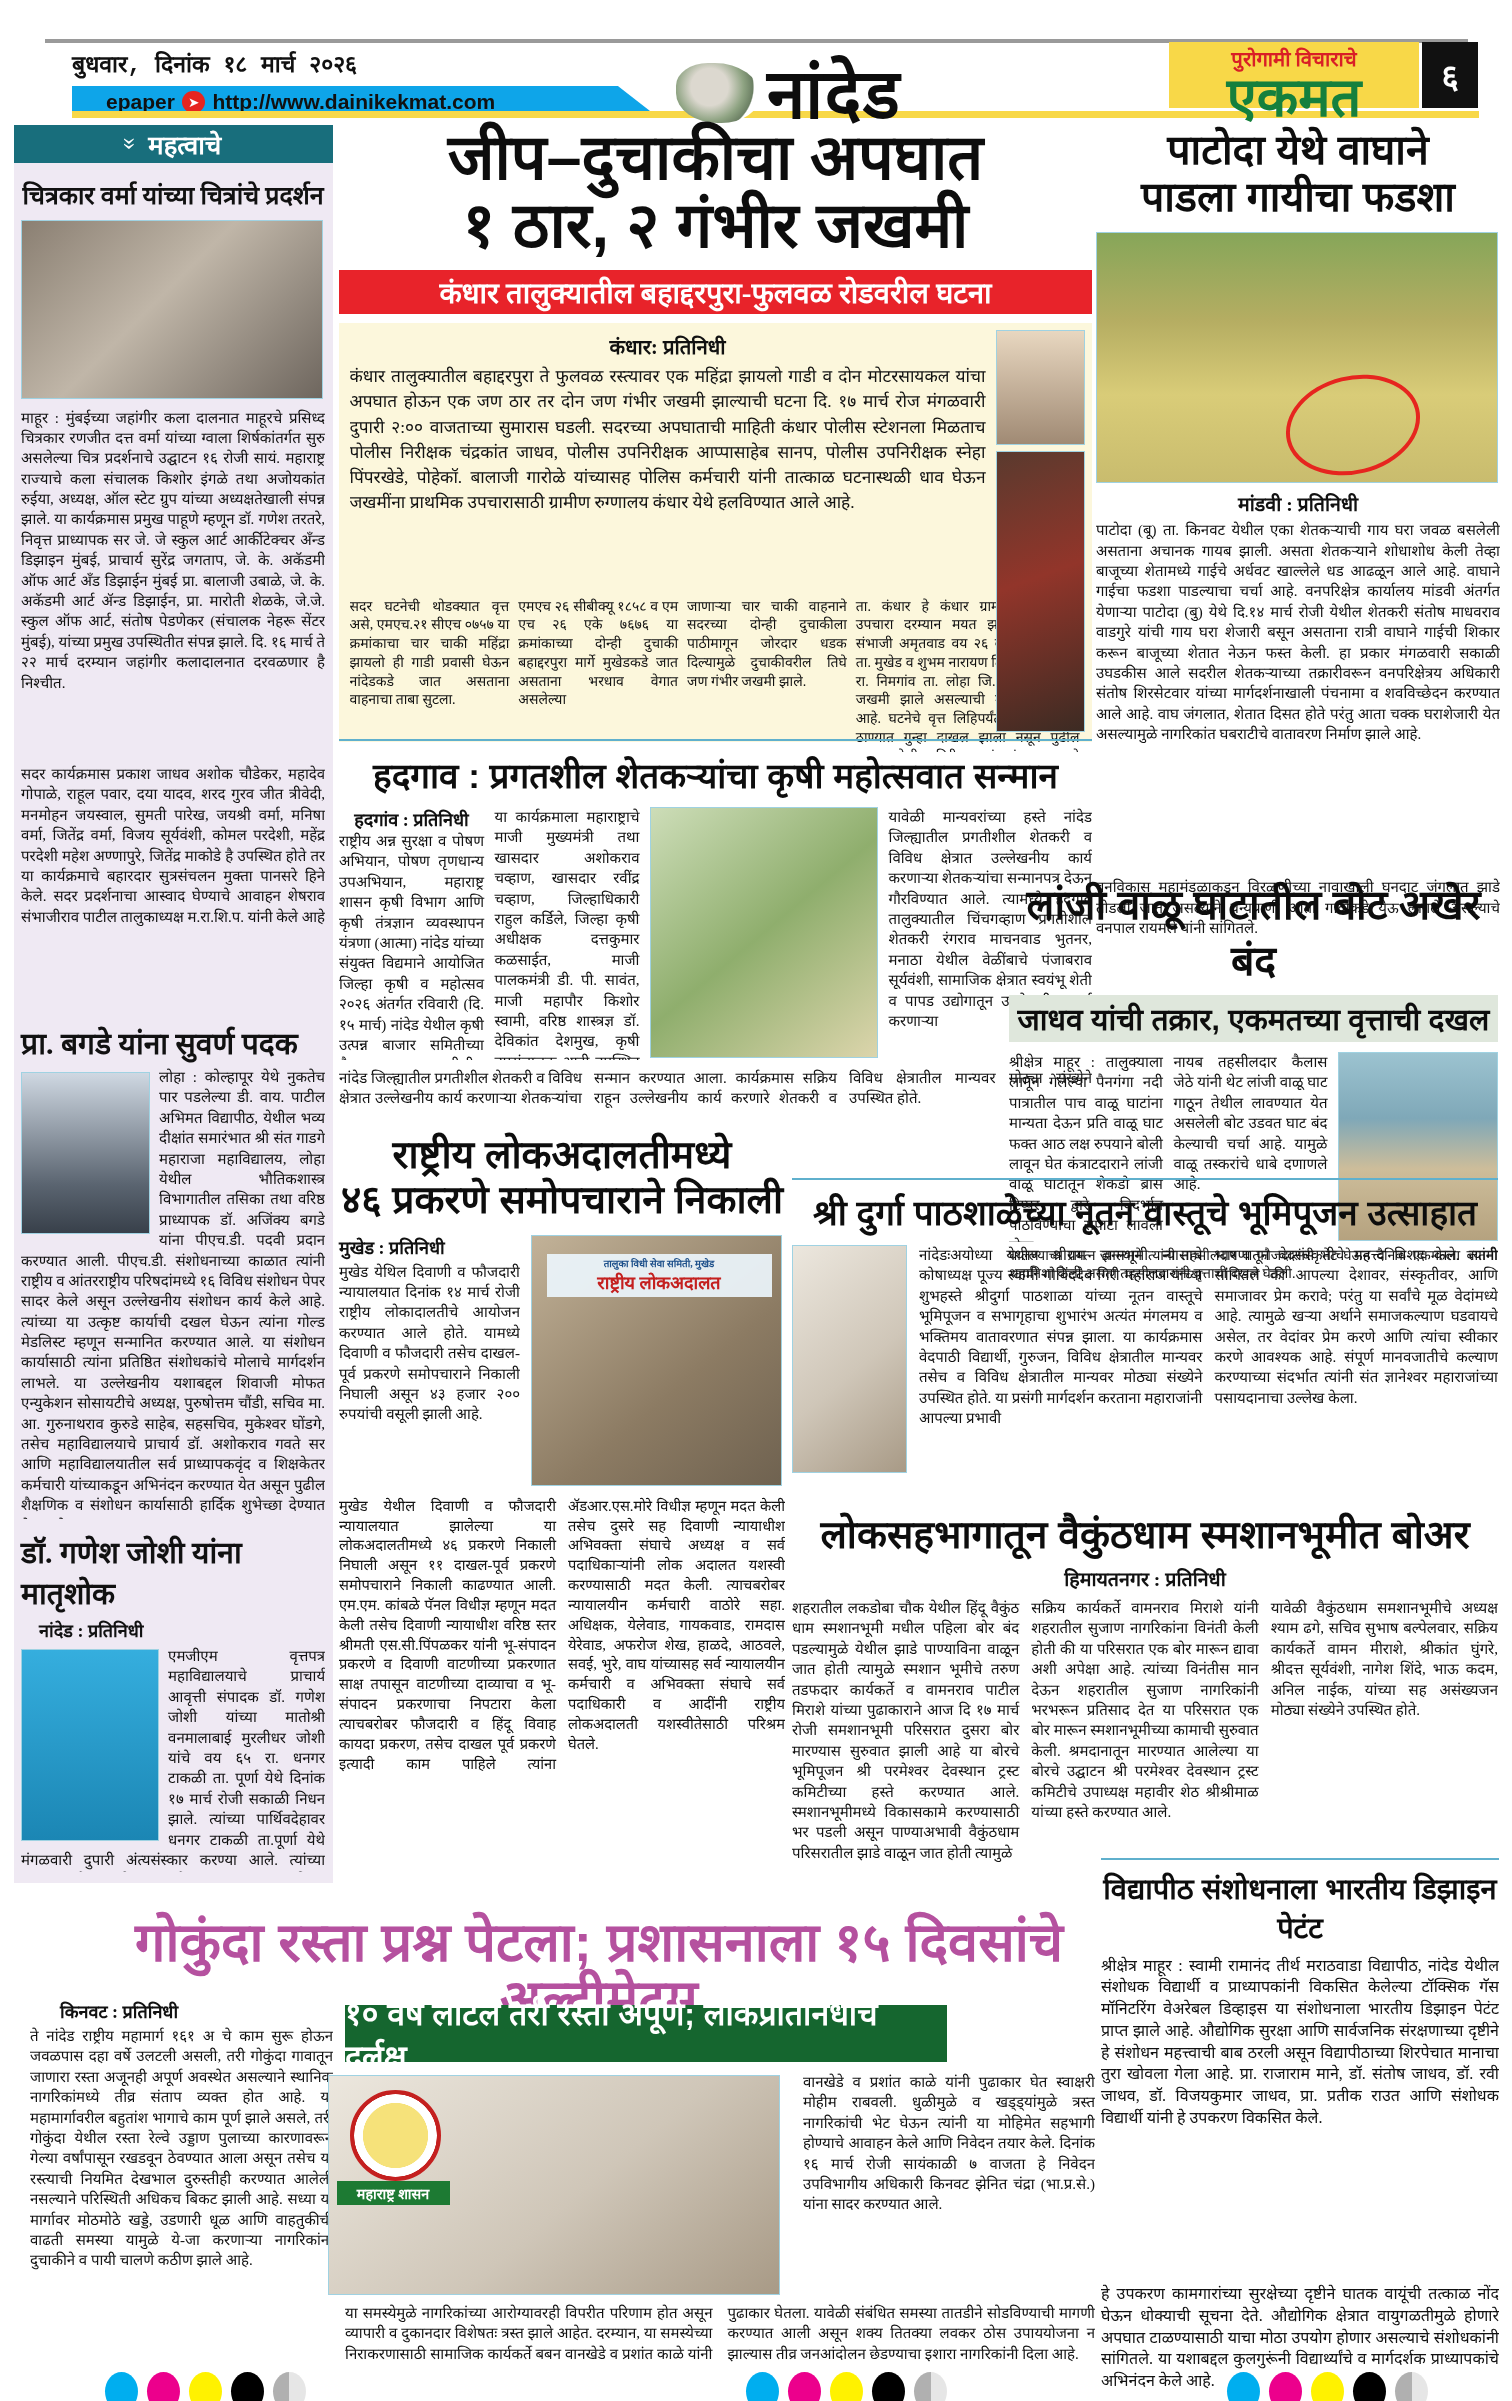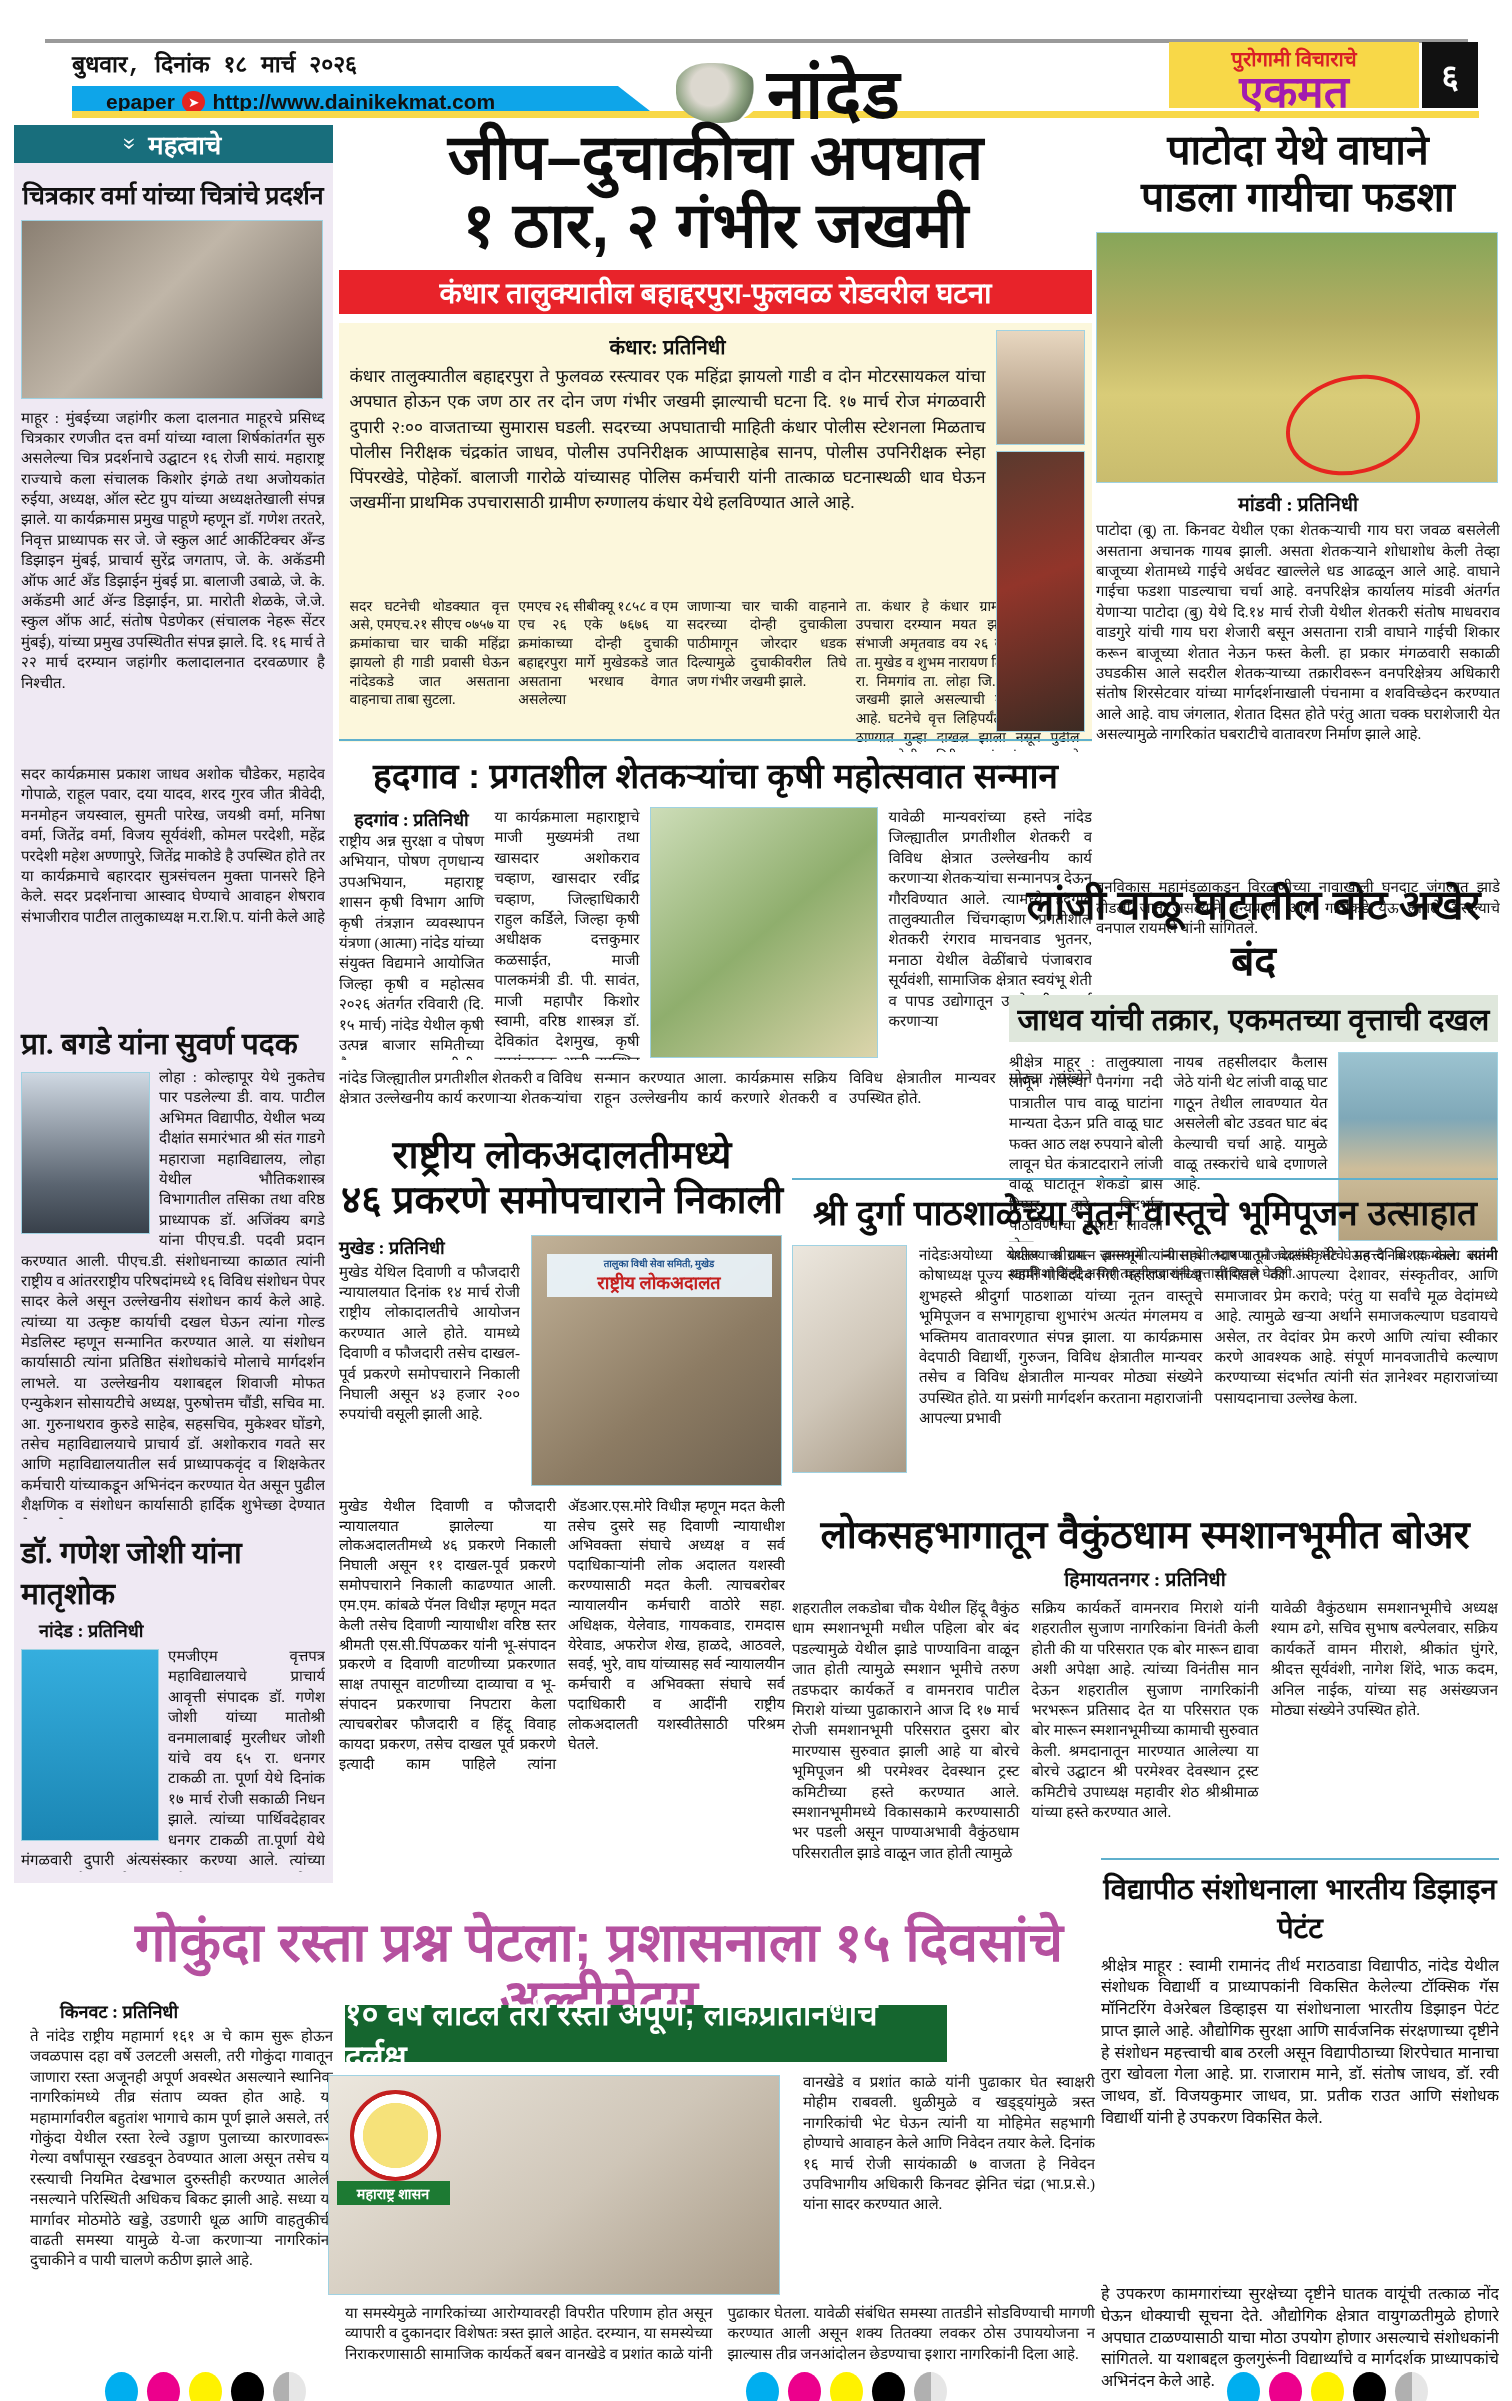--- a/index.html
+++ b/index.html
@@ -44,21 +44,21 @@
     <span style="width:22.6px;height:22.6px;border-radius:50%;background:#e6251f;color:#fff;display:inline-flex;align-items:center;justify-content:center;font-size:13.6px;">➤</span>
     <span class="b" style="font-size:21px;font-family:'Liberation Sans',sans-serif;">http://www.dainikekmat.com</span>
   </div>
   <div class="abs" style="left:72px;top:111px;width:1407px;height:6.8px;background:#f8d848;"></div>
 
   <div class="abs" style="left:676px;top:63px;width:84px;height:60px;background:radial-gradient(circle at 40% 40%,#dcd8cf 0 30%,#8ea382 55%,#6b7f63 70%,#fff 72%);border-radius:38% 54% 46% 50%;"></div>
   <div class="abs headline-black" style="left:767px;top:44px;font-size:69px;letter-spacing:1.5px;">नांदेड</div>
 
   <div class="abs" style="left:1169px;top:42px;width:250px;height:66px;background:#f8d848;text-align:center;">
     <div class="b" style="color:#d91f26;font-size:20.3px;margin-top:2.3px;">पुरोगामी विचाराचे</div>
-    <div class="b" style="color:#a21caf;font-size:44px;line-height:1;margin-top:-1.5px;">एकमत</div>
+    <div class="b" style="color:#15803d;font-size:54px;line-height:1;margin-top:-1.5px;">एकमत</div>
   </div>
   <div class="abs" style="left:1422px;top:42px;width:56px;height:66px;background:#111;color:#fff;display:flex;align-items:center;justify-content:center;font-size:33px;font-weight:bold;">६</div>
 
   <div class="abs" style="left:13.6px;top:125px;width:319px;">
     <div style="background:#186e7c;height:38px;display:flex;align-items:center;justify-content:center;gap:10.5px;">
       <span style="color:#fff;transform:rotate(90deg);font-size:25.6px;line-height:1;">»</span>
       <span class="b" style="color:#fff;font-size:25.6px;">महत्वाचे</span>
     </div>
 
     <div style="background:#efe9f3;padding:7.5px 7.5px 10.5px 7.5px;">

